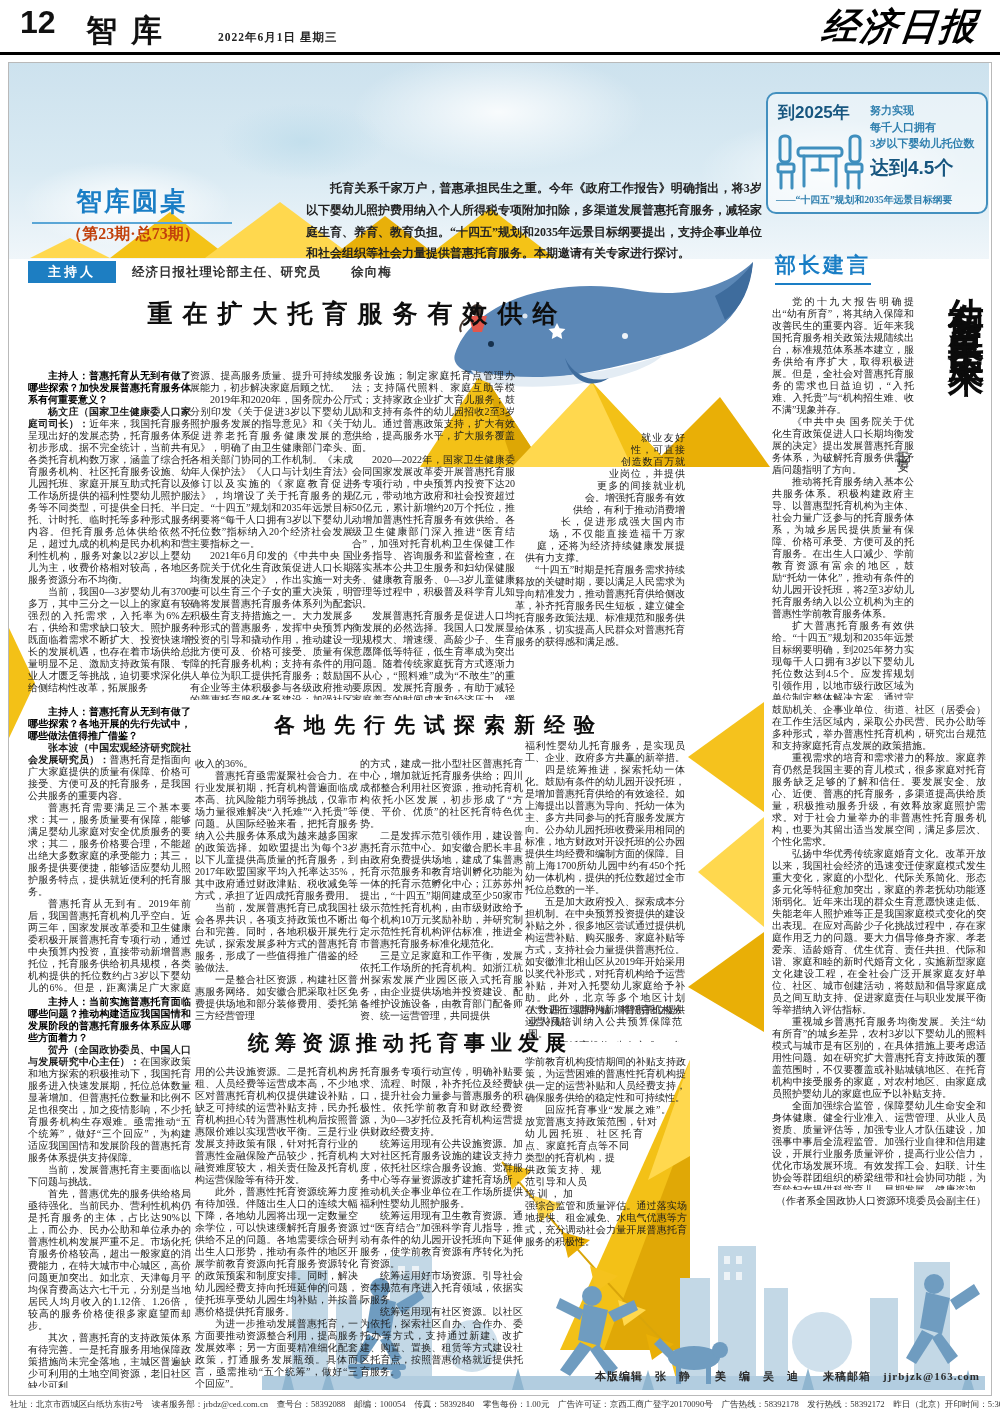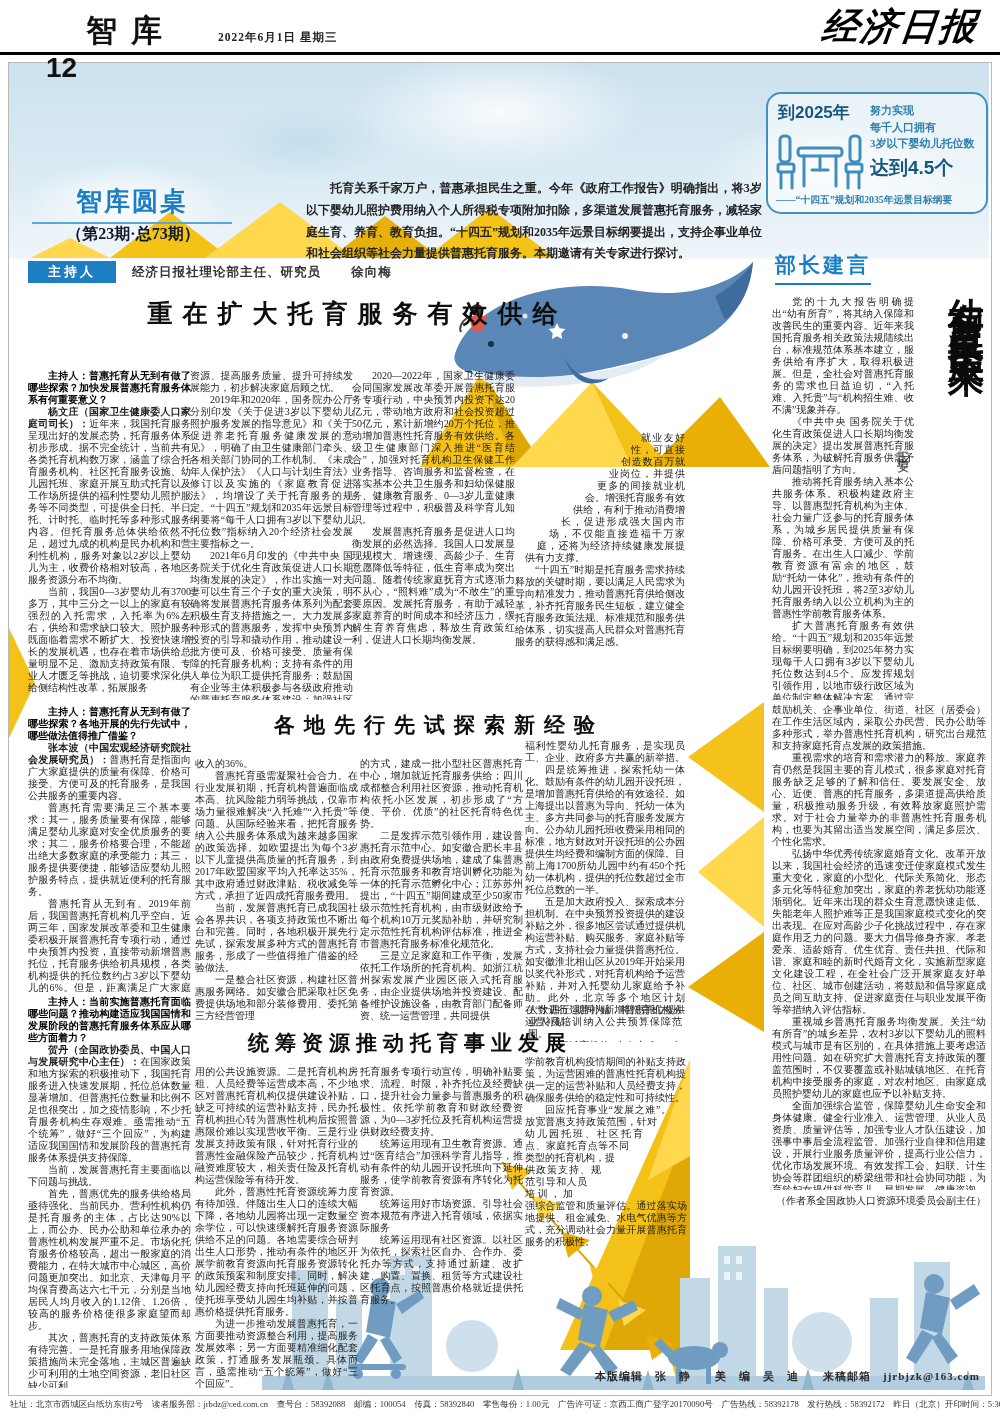--- a/index.html
+++ b/index.html
@@ -1,47 +1,47 @@
 <!DOCTYPE html>
 <html><head>
 <meta charset="utf-8">
 <style>
   html,body{margin:0;padding:0;background:#f2f2f2;}
   .page{position:relative;width:1000px;height:1417px;background:#fff;margin:0 auto;overflow:hidden;
         font-family:"Liberation Serif",serif;}
   
   .mast{position:absolute;left:0;top:0;width:1000px;height:52px;background:#fff;z-index:5;}
-  .pageno{position:absolute;left:46px;top:4px;font-family:"Liberation Sans",sans-serif;font-size:28px;font-weight:900;color:#111;margin-top:48px;}
+  .pageno{position:absolute;left:20px;top:4px;font-family:"Liberation Sans",sans-serif;font-size:32px;font-weight:900;color:#111;}
   .section{position:absolute;left:86px;top:10px;font-size:31px;font-weight:900;letter-spacing:14px;color:#111;font-family:"Liberation Sans",sans-serif;}
   .dateline{position:absolute;left:218px;top:30px;font-size:11.5px;color:#222;font-weight:bold;letter-spacing:1px;}
   .brand{position:absolute;right:22px;top:2px;font-size:37px;font-weight:bold;font-style:italic;color:#000;
          font-family:"DejaVu Serif",serif;transform:skewX(-6deg);letter-spacing:2px;}
   .mastrule{position:absolute;left:0;top:52px;width:1000px;height:3px;background:#000;}
   
   .frame{position:absolute;left:8px;top:62px;width:982px;height:1332px;border:1px solid #b9b9b9;z-index:1;}
   
   .banner-bg{position:absolute;left:9px;top:63px;width:980px;height:196px;z-index:0;
     background:
       radial-gradient(ellipse 150px 62px at 12% 72%, rgba(255,255,255,.95), rgba(255,255,255,0) 70%),
       radial-gradient(ellipse 210px 85px at 50% 25%, rgba(255,255,255,.85), rgba(255,255,255,0) 70%),
       radial-gradient(ellipse 190px 75px at 84% 55%, rgba(255,255,255,.8), rgba(255,255,255,0) 70%),
       radial-gradient(ellipse 120px 55px at 30% 40%, rgba(193,222,236,.9), rgba(193,222,236,0) 70%),
       linear-gradient(180deg,#cde2ee 0%,#d9eaf3 55%,#f0f6fa 100%);}
   .mtn{position:absolute;z-index:0;clip-path:polygon(50% 0,100% 100%,0 100%);}
   .headline{position:absolute;left:60px;top:90px;width:660px;text-align:center;z-index:3;
     font-family:"Liberation Sans",sans-serif;font-size:45px;font-weight:900;letter-spacing:5px;color:#0e0e0e;}
   .badge-t{position:absolute;left:32px;top:184px;width:200px;z-index:3;color:#1a7ec5;font-weight:900;
     font-family:"Liberation Sans",sans-serif;font-size:26px;letter-spacing:2px;border-bottom:2px solid #5aa6d6;padding-bottom:3px;text-align:center;}
-  .badge-i{position:absolute;left:18px;top:224px;width:230px;z-index:3;color:#0f172a;font-weight:bold;font-size:16px;text-align:center;}
+  .badge-i{position:absolute;left:18px;top:224px;width:230px;z-index:3;color:#c2410c;font-weight:bold;font-size:16px;text-align:center;}
   .intro{position:absolute;left:286px;top:178px;width:456px;z-index:3;font-size:12px;line-height:1.82;
     text-align:justify;color:#222;font-weight:600;margin-left:20px;}
   .intro p{margin:0;text-indent:2em;}
   
   .statbox{position:absolute;left:766px;top:92px;width:218px;height:118px;z-index:3;border:2px solid #4390bf;
-    border-radius:15px;background:rgba(255,255,255,.5);}
+    border-radius:10px;background:rgba(255,255,255,.5);}
   .stat-lead{position:absolute;left:10px;top:7px;font-family:"Liberation Sans",sans-serif;font-size:17px;font-weight:900;color:#17567f;}
   .stat-lines{position:absolute;left:102px;top:8px;font-size:11px;line-height:1.5;color:#2f7fae;font-weight:bold;}
   .stat-big{font-family:"Liberation Sans",sans-serif;font-size:19px;font-weight:900;color:#17567f;margin-top:2px;}
   .stat-src{position:absolute;left:8px;bottom:5px;width:204px;font-size:9.8px;color:#2f7fae;font-weight:bold;}
   
   .mod-label{position:absolute;left:28px;top:261px;width:88px;height:22px;background:#1d7ec2;color:#fff;z-index:3;
     font-family:"Liberation Sans",sans-serif;font-size:13px;font-weight:bold;text-align:center;line-height:22px;letter-spacing:3px;}
   .mod-role{position:absolute;left:132px;top:264px;z-index:3;font-size:12.5px;font-weight:bold;color:#333;letter-spacing:1px;}
   .mod-name{margin-left:26px;}
   
@@ -169,20 +169,21 @@
       <p class="q">主持人：普惠托育从无到有做了哪些探索？加快发展普惠托育服务体系有何重要意义？</p>
       <p><b>杨文庄（国家卫生健康委人口家庭司司长）：</b>近年来，我国托育服务呈现出好的发展态势，托育服务体系初步形成。据不完全统计，当前共有各类托育机构数万家，涵盖了综合托育服务机构、社区托育服务设施、幼儿园托班、家庭开展互助式托育以及工作场所提供的福利性婴幼儿照护服务等不同类型，可提供全日托、半日托、计时托、临时托等多种形式服务内容。但托育服务总体供给依然不足，超过九成的机构是民办机构和营利性机构，服务对象以2岁以上婴幼儿为主，收费价格相对较高，各地区服务资源分布不均衡。</p>
       <p>当前，我国0—3岁婴幼儿有3700多万，其中三分之一以上的家庭有较强烈的入托需求，入托率为6%左右，供给和需求缺口较大。照护服务既面临着需求不断扩大、投资快速增长的发展机遇，也存在着市场供给总量明显不足、激励支持政策有限、专业人才匮乏等挑战，迫切要求深化供给侧结构性改革，拓展服务</p>
     </div>
   <div class="col" style="left:190px;top:370px;width:163px;height:330px">
       <p class="cont">资源、提高服务质量、提升可持续发展能力，初步解决家庭后顾之忧。</p>
       <p>2019年和2020年，国务院办公厅分别印发《关于促进3岁以下婴幼儿照护服务发展的指导意见》和《关于促进养老托育服务健康发展的意见》，明确了由卫生健康部门牵头、各相关部门协同的工作机制。《未成年人保护法》《人口与计划生育法》修订以及实施的《家庭教育促进法》，均增设了关于托育服务的规定。“十四五”规划和2035年远景目标纲要将“每千人口拥有3岁以下婴幼儿托位数”指标纳入20个经济社会发展主要指标之一。</p>
       <p>2021年6月印发的《中共中央 国务院关于优化生育政策促进人口长期均衡发展的决定》，作出实施一对夫妻可以生育三个子女的重大决策，明确将发展普惠托育服务体系列为配套积极生育支持措施之一。大力发展多种形式的普惠服务，发挥中央预算内投资的引导和撬动作用，推动建设一批方便可及、价格可接受、质量有保障的托育服务机构；支持有条件的用人单位为职工提供托育服务；鼓励国有企业等主体积极参与各级政府推动的普惠托育服务体系建设；加强社区托育服务设施建设，完善居住社区婴幼儿活动场所和</p>
     </div>
   <div class="col" style="left:352px;top:370px;width:163px;height:330px">
+      <p class="cont">服务设施；制定家庭托育点管理办法；支持隔代照料、家庭互助等模式；支持家政企业扩大育儿服务；鼓励和支持有条件的幼儿园招收2至3岁幼儿。通过普惠政策支持，扩大有效供给，提高服务水平，扩大服务覆盖面。</p>
       <p>2020—2022年，国家卫生健康委会同国家发展改革委开展普惠托育服务专项行动，中央预算内投资下达20亿元，带动地方政府和社会投资超过50亿元，累计新增约20万个托位，推动增加普惠性托育服务有效供给。各级卫生健康部门深入推进“医育结合”，加强对托育机构卫生保健工作业务指导、咨询服务和监督检查，在落实基本公共卫生服务和妇幼保健服务、健康教育服务、0—3岁儿童健康管理等过程中，积极普及科学育儿知识。</p>
       <p>发展普惠托育服务是促进人口均衡发展的必然选择。我国人口发展显现规模大、增速缓、高龄少子、生育意愿降低等特征，低生育率成为突出问题。随着传统家庭抚育方式逐渐力不从心，“照料难”成为“不敢生”的重要原因。发展托育服务，有助于减轻家庭养育的时间成本和经济压力，缓解生育养育焦虑，释放生育政策红利，促进人口长期均衡发展。</p>
     </div>
   <div class="col" style="left:515px;top:432px;width:170px;height:268px">
     <div class="sp" style="width:126px"></div>
     <div class="sp" style="width:116px"></div>
     <div class="sp" style="width:106px"></div>
     <div class="sp" style="width:94px"></div>
     <div class="sp" style="width:82px"></div>
     <div class="sp" style="width:70px"></div>
@@ -258,20 +259,21 @@
       <p>首先，普惠优先的服务供给格局亟待强化。当前民办、营利性机构仍是托育服务的主体，占比达90%以上，而公办、民办公助和单位承办的普惠性机构发展严重不足。市场化托育服务价格较高，超出一般家庭的消费能力，在特大城市中心城区，高价问题更加突出。如北京、天津每月平均保育费高达六七千元，分别是当地居民人均月收入的1.12倍、1.26倍，较高的服务价格使很多家庭望而却步。</p>
       <p>其次，普惠托育的支持政策体系有待完善。一是托育服务用地保障政策措施尚未完全落地，主城区普遍缺少可利用的土地空间资源，老旧社区缺少可利</p>
     </div>
   <div class="col" style="left:195px;top:1066px;width:163px;height:322px">
       <p class="cont">用的公共设施资源。二是托育机构房租、人员经费等运营成本高，不少地区对普惠托育机构仅提供建设补贴，缺乏可持续的运营补贴支持，民办托育机构担心转为普惠性机构后按照普惠限价难以实现营收平衡。三是行业发展支持政策有限，针对托育行业的普惠性金融保险产品较少，托育机构融资难度较大，相关责任险及托育机构运营保险等有待开发。</p>
       <p>此外，普惠性托育资源统筹力度有待加强。伴随出生人口的连续大幅下降，各地幼儿园将出现一定数量空余学位，可以快速缓解托育服务资源供给不足的问题。各地需要综合研判出生人口形势，推动有条件的地区开展学前教育资源向托育服务资源转化的政策预案和制度安排。同时，解决幼儿园经费支持向托班延伸的问题，使托班享受幼儿园生均补贴，并按普惠价格提供托育服务。</p>
       <p>为进一步推动发展普惠托育，一方面要推动资源整合利用，提高服务发展效率；另一方面要精准细化配套政策，打通服务发展瓶颈。具体而言，亟需推动“五个统筹”，做好“三个回应”。</p>
     </div>
   <div class="col" style="left:360px;top:1066px;width:163px;height:322px">
       <p class="cont">托育服务专项行动宣传，明确补贴要求、流程、时限，补齐托位及经费缺口，提升社会力量参与普惠服务的积极性。依托学前教育和财政经费资源，为0—3岁托位及托育机构运营提供财政经费支持。</p>
+      <p>统筹运用现有公共设施资源。加大对社区托育服务设施的建设支持力度，依托社区综合服务设施、党群服务中心等存量资源改扩建托育场所，推动机关企事业单位在工作场所提供福利性婴幼儿照护服务。</p>
       <p>统筹运用现有卫生教育资源。通过“医育结合”加强科学育儿指导，推动有条件的幼儿园开设托班向下延伸服务，使学前教育资源有序转化为托育资源。</p>
       <p>统筹运用好市场资源。引导社会资本规范有序进入托育领域，依据实际服务</p>
       <p>统筹运用现有社区资源。以社区为依托，探索社区自办、合作办、委托办等方式，支持通过新建、改扩建、购置、置换、租赁等方式建设社区托育点，按照普惠价格就近提供托育服务。</p>
     </div>
   <div class="col" style="left:525px;top:1056px;width:162px;height:290px">
     <div class="spr" style="width:1px;height:48px"></div>
     <div class="spr" style="width:16px"></div>
     <div class="spr" style="width:30px"></div>
     <div class="spr" style="width:44px"></div>
     <div class="spr" style="width:58px"></div>

